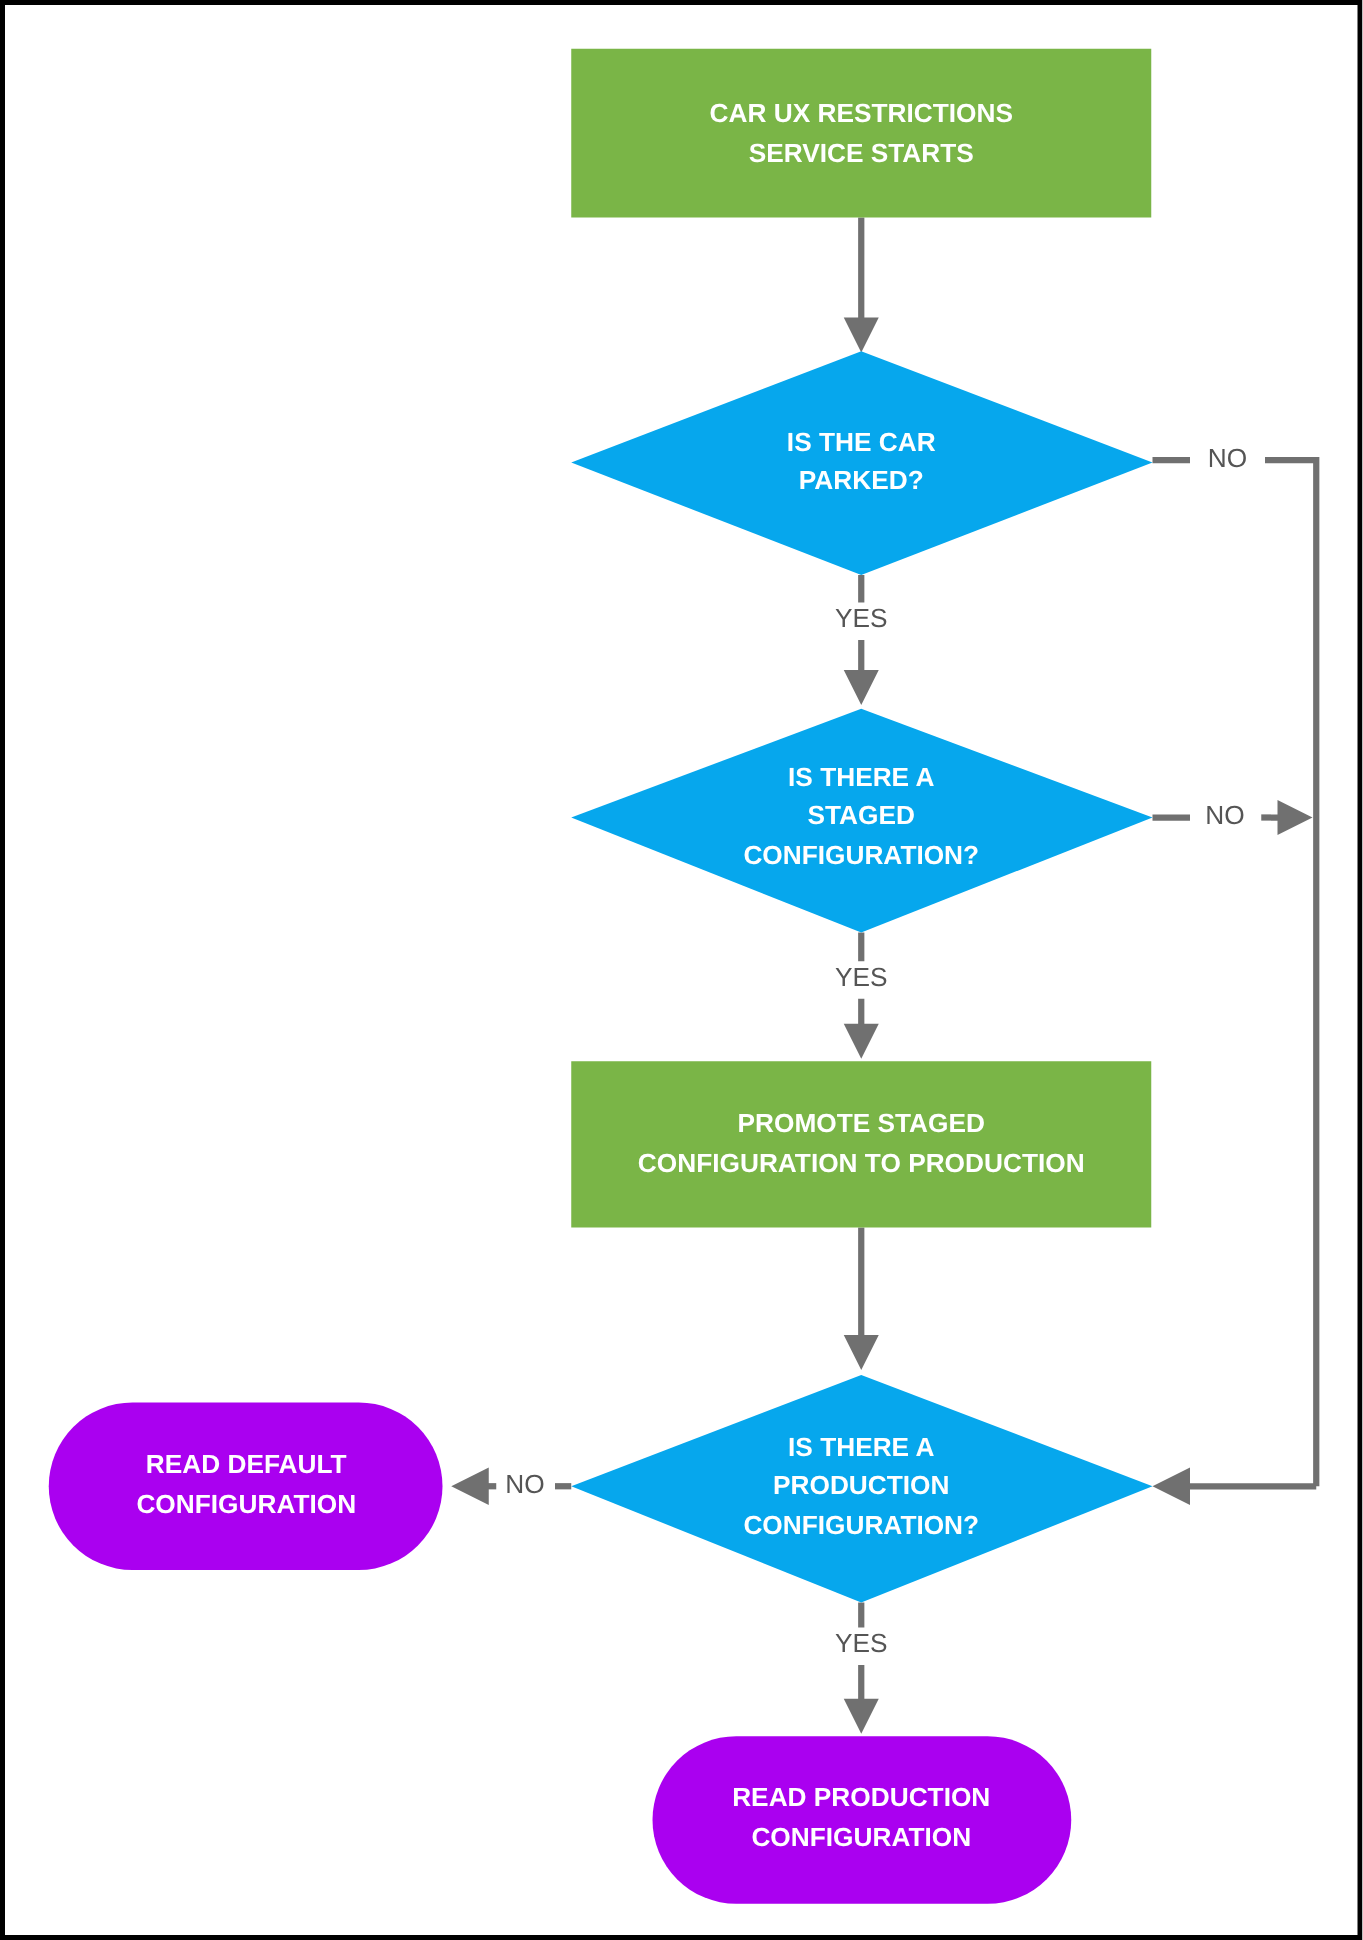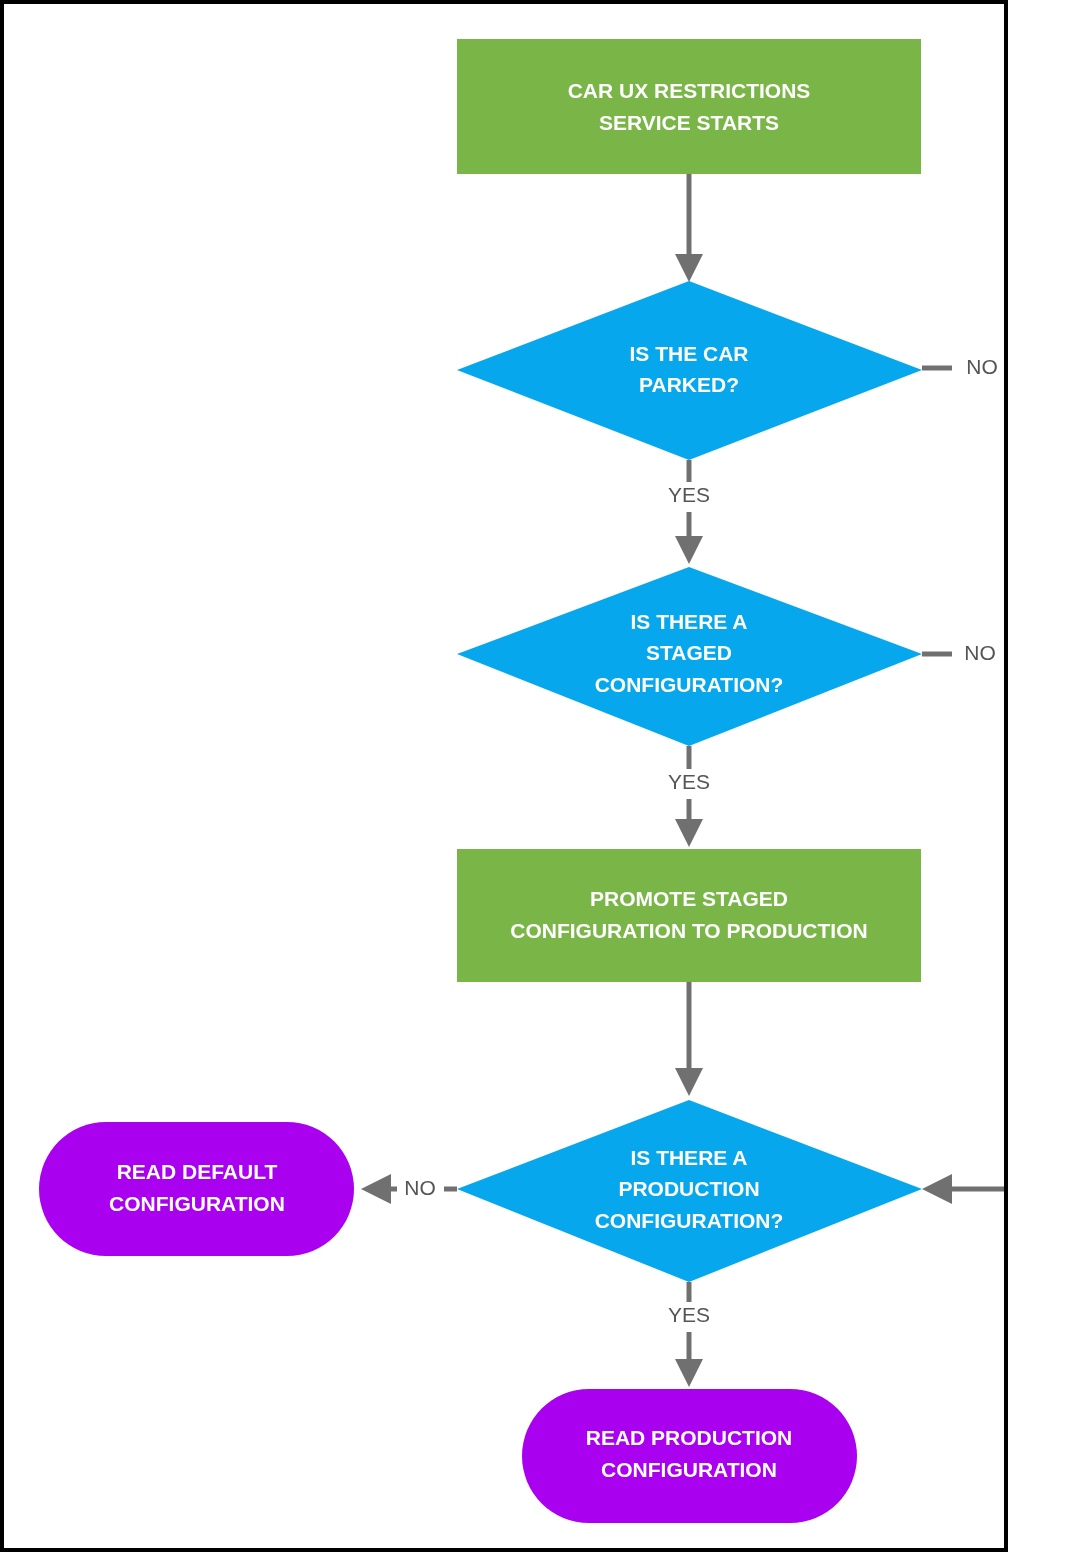--- a/index.html
+++ b/index.html
@@ -5,21 +5,21 @@
   html, body {
     margin: 0;
     padding: 0;
     background: #ffffff;
   }
   body {
     font-family: "Liberation Sans", sans-serif;
   }
   #canvas {
     position: relative;
-    width: 1008px;
+    width: 1090px;
     height: 1552px;
     background: #ffffff;
     box-sizing: border-box;
     border: 4px solid #000000;
     overflow: hidden;
   }
   svg.flow {
     position: absolute;
     left: 0;
     top: 0;

